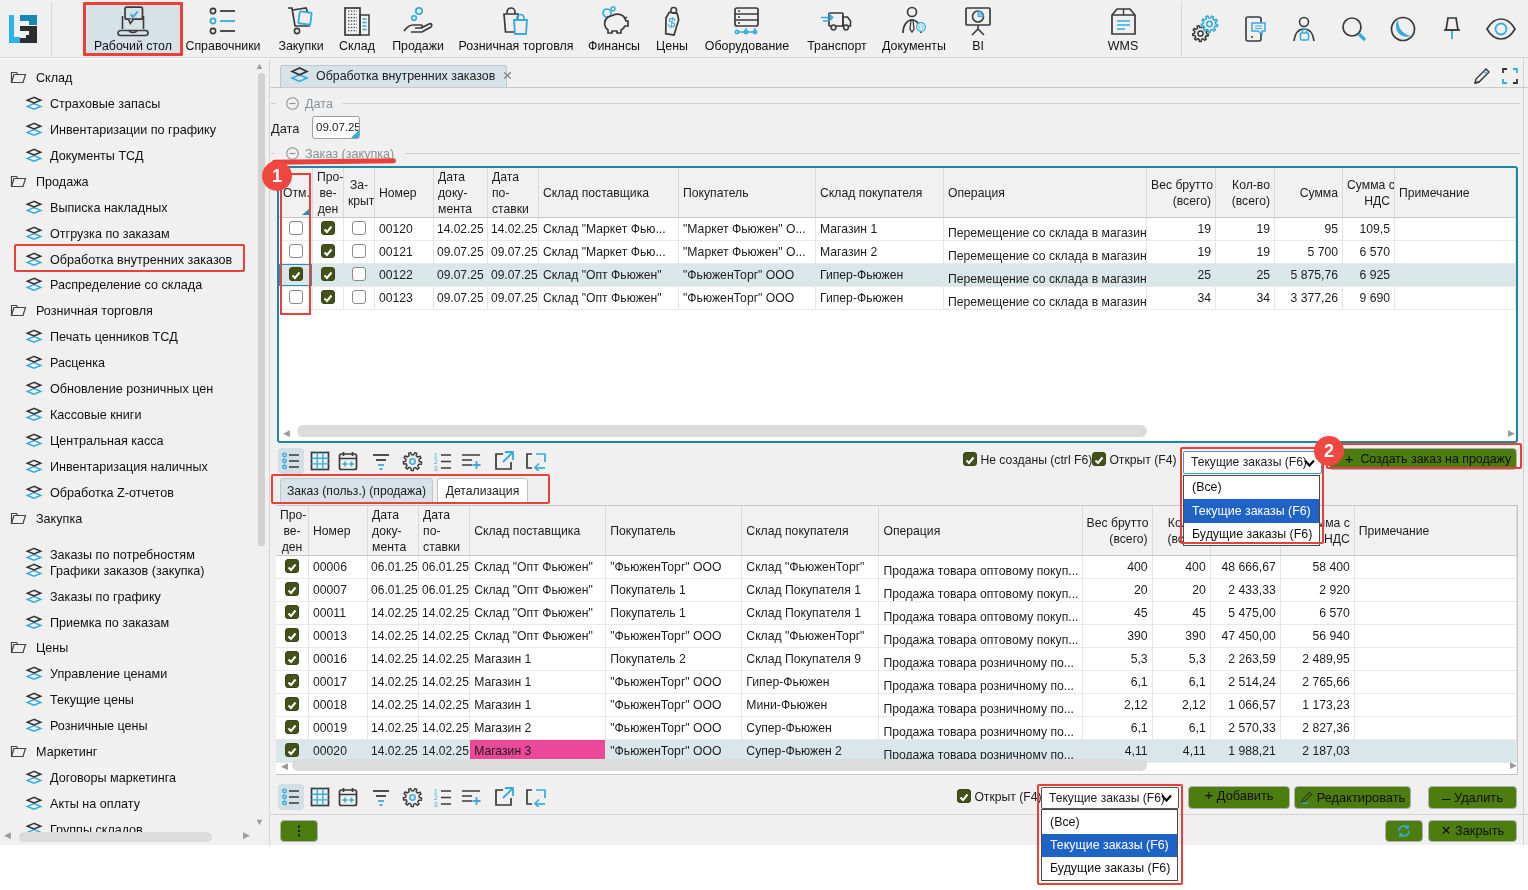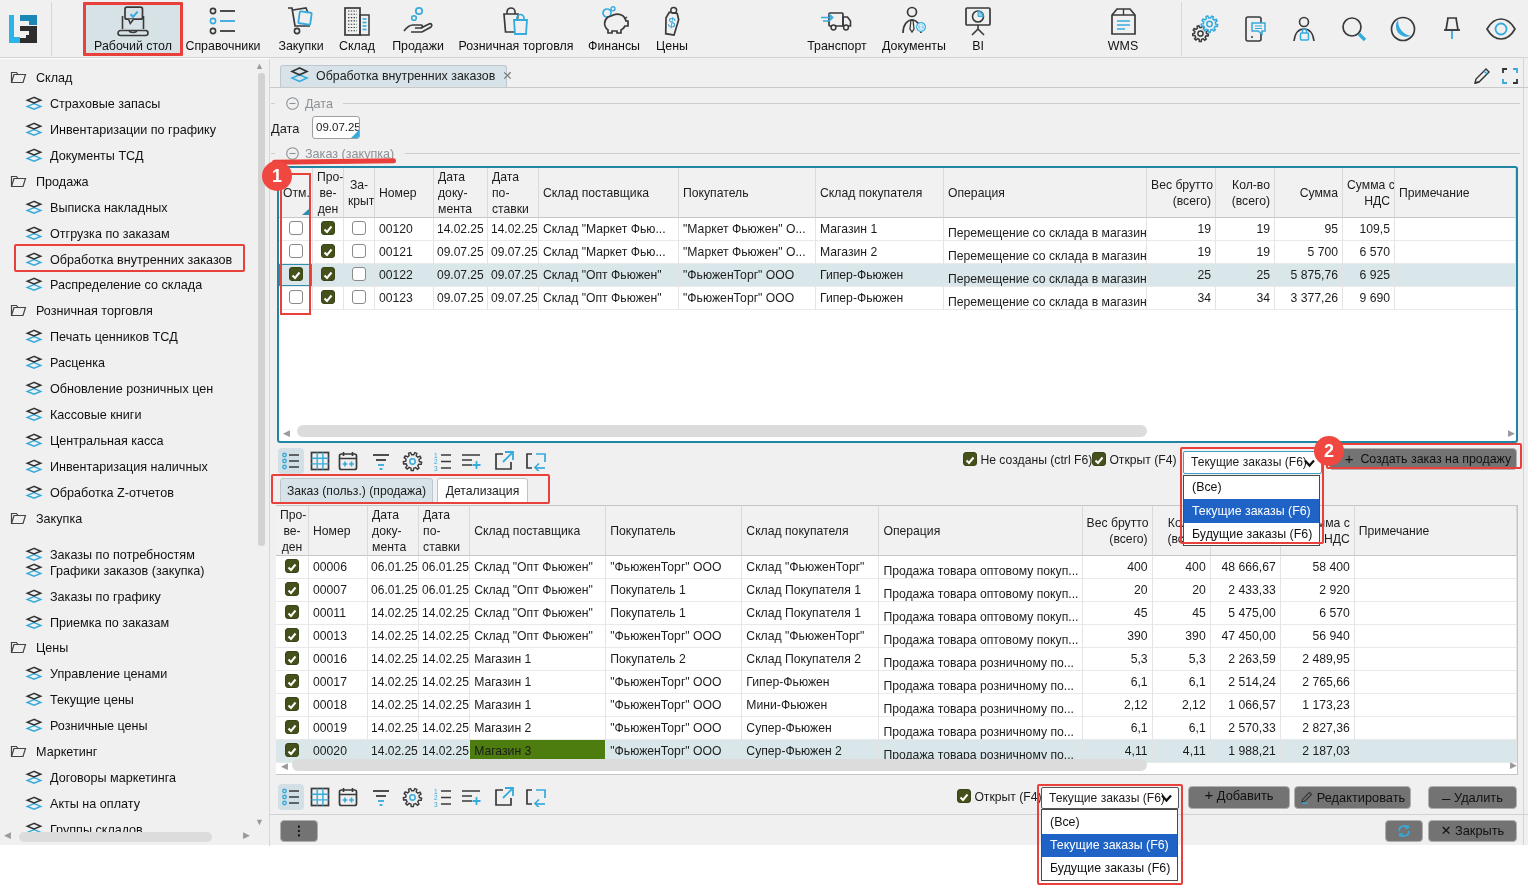--- a/index.html
+++ b/index.html
@@ -24,21 +24,21 @@
 .tbl table{border-collapse:separate;border-spacing:0;table-layout:fixed;font-size:12.2px;width:100%}
 .tbl th{font-weight:normal;text-align:left;vertical-align:middle;padding:0 4px;border-right:1px solid #dadada;border-bottom:1px solid #c6c6c6;line-height:16px;overflow:hidden;white-space:nowrap}
 .tbl td{padding:0 4px;border-right:1px solid #e4e4e4;border-bottom:1px solid #e9e9e9;height:21px;white-space:nowrap;overflow:hidden;vertical-align:middle}
 .tbl td.d{padding:0 1px 0 3px;font-size:12px}
 .tbl td.o{padding:8px 2px 0 4px}
 .tbl .r{text-align:right}
 .tbl .c{text-align:center}
 .tbicon{position:absolute;width:26px;height:26px}
 .tbicon svg{display:block;margin:3px auto}
 .tbicon.sel{background:#d2e0e6;border-radius:4px}
-.btn{position:absolute;background:#737373;border:1px solid #b0b0b0;border-radius:4px;text-align:center;font-size:12.8px;color:#111}
+.btn{position:absolute;background:#4d7c0f;border:1px solid #b0b0b0;border-radius:4px;text-align:center;font-size:12.8px;color:#111}
 .seldd{position:absolute;background:#fff;border:1px solid #3ba0c4;border-radius:2px;font-size:12.1px;padding-left:7px;white-space:nowrap}
 .ddlist{position:absolute;background:#fff;border:1px solid #4a4a4a;font-size:12.4px;z-index:30}
 .ddlist .it{padding:0 8px;white-space:nowrap;color:#111}
 .ddlist .it.hl{background:#1e63c5;color:#fff}
 .red{position:absolute;border:3px solid #ea403b;z-index:40;border-radius:2px}
 .redcirc{position:absolute;width:29px;height:29px;border-radius:50%;background:#f04741;color:#fff;font-weight:bold;font-size:18px;text-align:center;line-height:29px;z-index:41}
 .hthumb{position:absolute;height:12px;border-radius:6px;background:#dcdcdc}
 .vthumb{position:absolute;width:7px;border-radius:3px;background:#d2d2d2}
 .arr{position:absolute;color:#9a9a9a;font-size:9px}
 </style>
@@ -114,20 +114,32 @@
           <path d="M13 10c7-4 14-1 15 5h2v5h-3c-1 2-2 3-4 4v3h-4v-2h-5v2h-4v-3c-5-4-4-10 0-13z" stroke="#3a3a3a" stroke-width="1.7" fill="none"></path>
           <path d="M26 13l3-2" stroke="#3a3a3a" stroke-width="1.5"></path>
         </svg><span>Финансы</span></div>
       <div class="nav" style="left:637px;width:70px"><svg class="ic" width="28" height="31" viewBox="0 0 28 31" fill="none">
           <g transform="rotate(9 14 15)">
             <circle cx="14" cy="4.2" r="2.9" stroke="#3a3a3a" stroke-width="1.5"></circle>
             <path d="M10 6.8h8l2.4 6-2.2 15.7h-8.4L7.6 12.8z" stroke="#3a3a3a" stroke-width="1.7" fill="none"></path>
             <text x="10.3" y="21.5" fill="#35aadc" font-size="14" font-family="Liberation Sans">$</text>
           </g>
         </svg><span>Цены</span></div>
+      <div class="nav" style="left:694.8px;width:104.4px"><svg class="ic" width="31" height="31" viewBox="0 0 31 31" fill="none">
+          <rect x="4" y="2" width="23" height="18" rx="2" stroke="#3a3a3a" stroke-width="1.7"></rect>
+          <path d="M4 8h23M4 14h23" stroke="#3a3a3a" stroke-width="1.4"></path>
+          <circle cx="8" cy="5" r="1" fill="#3a3a3a"></circle>
+          <circle cx="8" cy="11" r="1" fill="#3a3a3a"></circle>
+          <circle cx="8" cy="17" r="1" fill="#3a3a3a"></circle>
+          <path d="M6 26h19" stroke="#35aadc" stroke-width="1.5"></path>
+          <circle cx="6" cy="26" r="1.7" stroke="#35aadc" stroke-width="1.4"></circle>
+          <circle cx="15" cy="26" r="1.7" stroke="#35aadc" stroke-width="1.4"></circle>
+          <circle cx="24" cy="26" r="1.7" stroke="#35aadc" stroke-width="1.4"></circle>
+          <path d="M15 22v3M24 22v3" stroke="#35aadc" stroke-width="1.3"></path>
+        </svg><span>Оборудование</span></div>
       <div class="nav" style="left:795.6px;width:82.8px"><svg class="ic" width="33" height="31" viewBox="0 0 33 31" fill="none">
           <rect x="9" y="7" width="14" height="13" rx="1" stroke="#3a3a3a" stroke-width="1.7"></rect>
           <path d="M23 11h4.5l3 4v5h-7.5z" stroke="#3a3a3a" stroke-width="1.6" fill="none"></path>
           <circle cx="13.5" cy="21.5" r="2.4" stroke="#3a3a3a" stroke-width="1.5" fill="#f0f0f0"></circle>
           <circle cx="26" cy="21.5" r="2.4" stroke="#3a3a3a" stroke-width="1.5" fill="#f0f0f0"></circle>
           <path d="M1 11.5h10M3 15h6" stroke="#35aadc" stroke-width="1.7"></path>
           <path d="M9 8.2l3.6 3.3L9 14.8" stroke="#35aadc" stroke-width="1.7" fill="none"></path>
         </svg><span>Транспорт</span></div>
       <div class="nav" style="left:872.6px;width:82.8px"><svg class="ic" width="30" height="31" viewBox="0 0 30 31" fill="none">
           <circle cx="13" cy="6" r="4.5" stroke="#3a3a3a" stroke-width="1.7"></circle>
@@ -668,21 +680,21 @@
             </tr>
             <tr>
               <td class="c"><span class="cb on"><svg width="12" height="12" viewBox="0 0 12 12" style="display:block;margin:1px auto">
                     <path d="M2.5 6.5l2.5 2.5 4.5-5.5" stroke="#fff" stroke-width="2" fill="none"></path>
                   </svg></span></td>
               <td>00016</td>
               <td class="d">14.02.25</td>
               <td class="d">14.02.25</td>
               <td>Магазин 1</td>
               <td>Покупатель 2</td>
-              <td>Склад Покупателя 2</td>
+              <td>Склад Покупателя 9</td>
               <td class="o">Продажа товара розничному по...</td>
               <td class="r">5,3</td>
               <td class="r">5,3</td>
               <td class="r">2 263,59</td>
               <td class="r">2 489,95</td>
               <td></td>
             </tr>
             <tr>
               <td class="c"><span class="cb on"><svg width="12" height="12" viewBox="0 0 12 12" style="display:block;margin:1px auto">
                     <path d="M2.5 6.5l2.5 2.5 4.5-5.5" stroke="#fff" stroke-width="2" fill="none"></path>
@@ -734,21 +746,21 @@
               <td class="r">2 827,36</td>
               <td></td>
             </tr>
             <tr>
               <td class="c" style="background:#d9e6ea"><span class="cb on"><svg width="12" height="12" viewBox="0 0 12 12" style="display:block;margin:1px auto">
                     <path d="M2.5 6.5l2.5 2.5 4.5-5.5" stroke="#fff" stroke-width="2" fill="none"></path>
                   </svg></span></td>
               <td style="background:#d9e6ea">00020</td>
               <td class="d" style="background:#d9e6ea">14.02.25</td>
               <td class="d" style="background:#d9e6ea">14.02.25</td>
-              <td style="background:#4d7c0f">Магазин 3</td>
+              <td style="background:#ec4899">Магазин 3</td>
               <td style="background:#d9e6ea"> "ФьюженТорг" ООО</td>
               <td style="background:#d9e6ea">Супер-Фьюжен 2</td>
               <td class="o" style="background:#d9e6ea">Продажа товара розничному по...</td>
               <td class="r" style="background:#d9e6ea">4,11</td>
               <td class="r" style="background:#d9e6ea">4,11</td>
               <td class="r" style="background:#d9e6ea">1 988,21</td>
               <td class="r" style="background:#d9e6ea">2 187,03</td>
               <td style="background:#d9e6ea"></td>
             </tr>
           </tbody>

